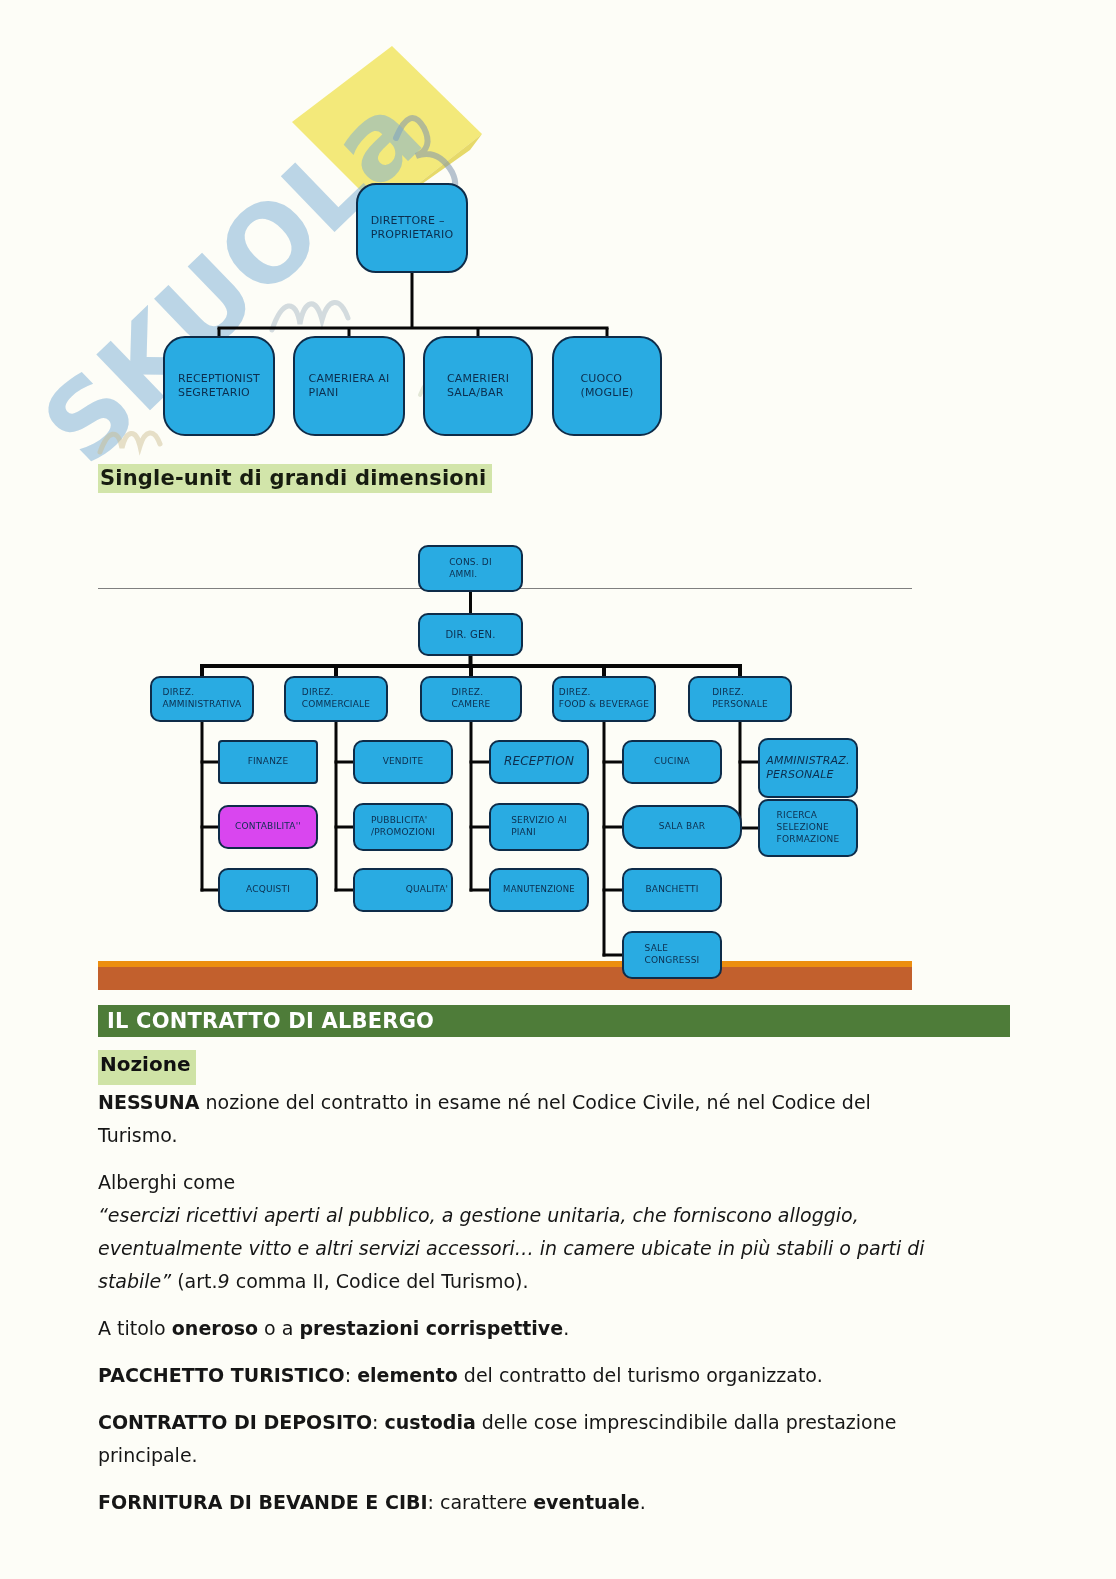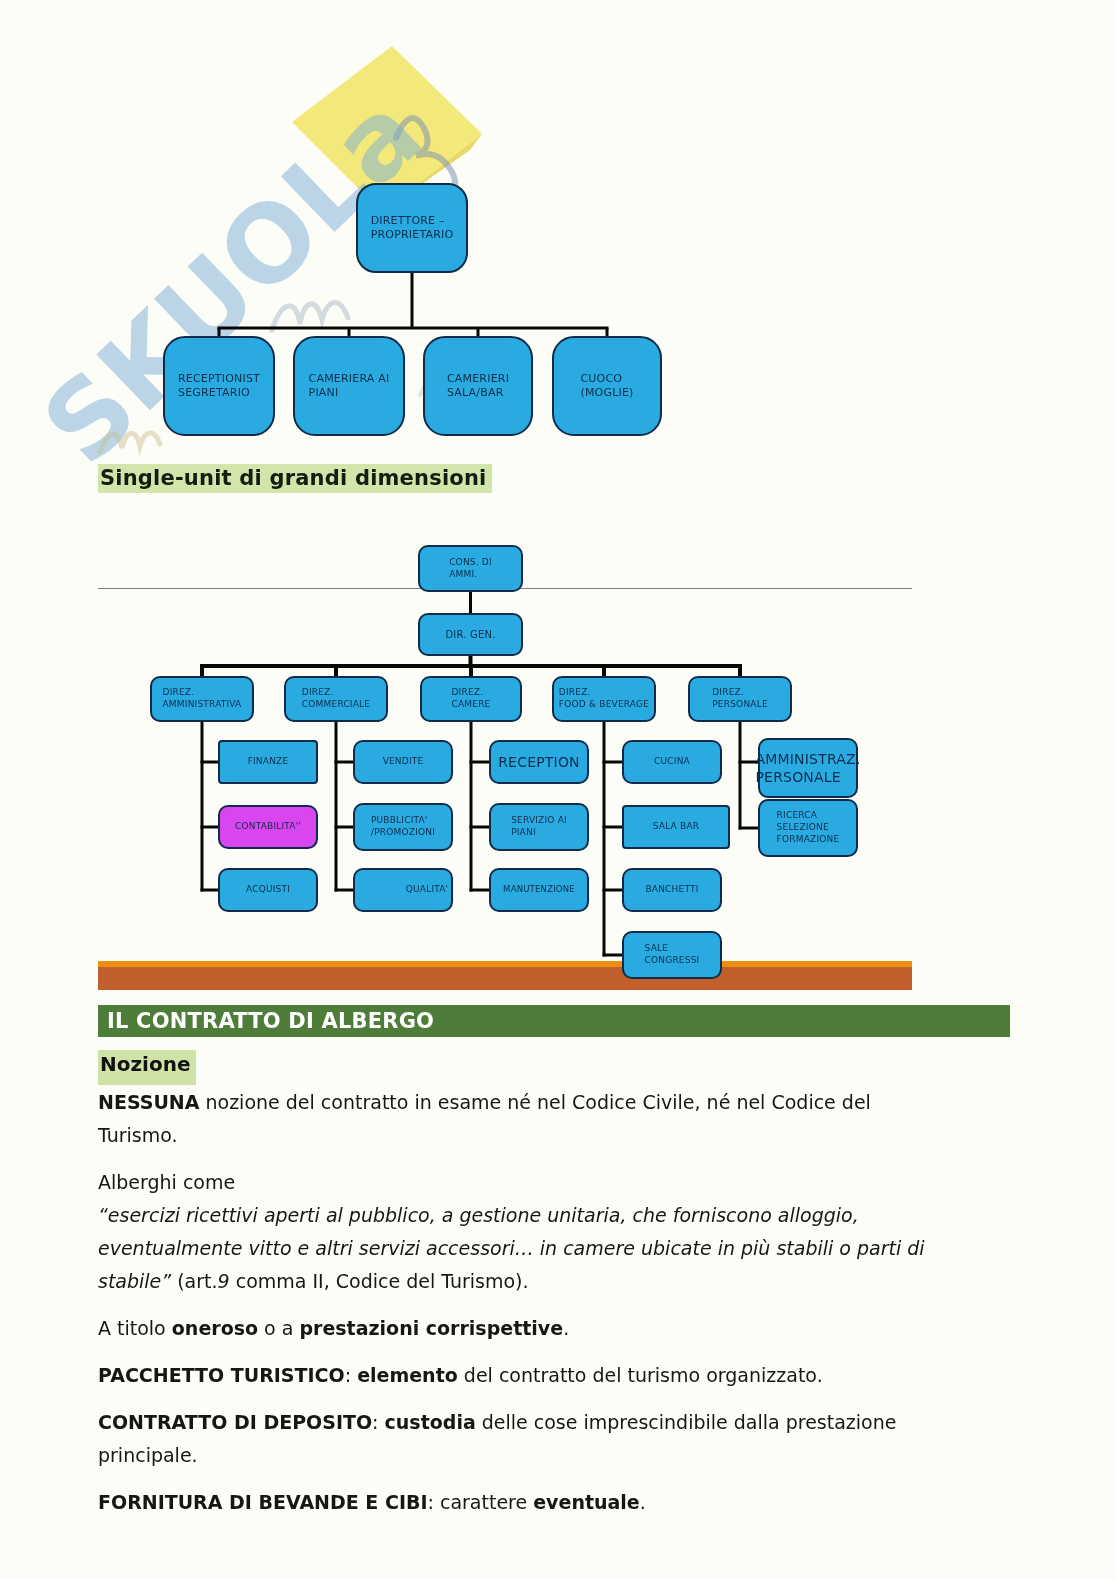--- a/index.html
+++ b/index.html
@@ -126,30 +126,30 @@
 FOOD &amp; BEVERAGE</div>
       <div class="cnode" style="left: 688px; top: 676px; width: 104px; height: 46px; border-radius: 10px; font-size: 9px; background: rgb(41, 171, 226); border-color: rgb(14, 44, 73);">DIREZ.
 PERSONALE</div>
       <div class="cnode" style="left: 218px; top: 740px; width: 100px; height: 44px; border-radius: 4px; font-size: 9px; background: rgb(41, 171, 226); border-color: rgb(14, 44, 73);">FINANZE</div>
       <div class="cnode" style="left: 218px; top: 805px; width: 100px; height: 44px; border-radius: 10px; font-size: 9px; background: #d946ef; border-color: rgb(14, 44, 73);">CONTABILITA''</div>
       <div class="cnode" style="left: 218px; top: 868px; width: 100px; height: 44px; border-radius: 10px; font-size: 9px; background: rgb(41, 171, 226); border-color: rgb(14, 44, 73);">ACQUISTI</div>
       <div class="cnode" style="left: 353px; top: 740px; width: 100px; height: 44px; border-radius: 10px; font-size: 9px; background: rgb(41, 171, 226); border-color: rgb(14, 44, 73);">VENDITE</div>
       <div class="cnode" style="left: 353px; top: 803px; width: 100px; height: 48px; border-radius: 10px; font-size: 9px; background: rgb(41, 171, 226); border-color: rgb(14, 44, 73);">PUBBLICITA'
 /PROMOZIONI</div>
       <div class="cnode" style="left: 353px; top: 868px; width: 100px; height: 44px; border-radius: 10px; font-size: 9px; background: rgb(41, 171, 226); border-color: rgb(14, 44, 73); padding-left: 48px;">QUALITA'</div>
-      <div class="cnode" style="left: 489px; top: 740px; width: 100px; height: 44px; border-radius: 10px; font-size: 14px; background: rgb(41, 171, 226); border-color: rgb(14, 44, 73);">RECEPTION</div>
+      <div class="cnode" style="left: 489px; top: 740px; width: 100px; height: 44px; border-radius: 10px; font-size: 12px; background: rgb(41, 171, 226); border-color: rgb(14, 44, 73); font-style: italic;">RECEPTION</div>
       <div class="cnode" style="left: 489px; top: 803px; width: 100px; height: 48px; border-radius: 10px; font-size: 9px; background: rgb(41, 171, 226); border-color: rgb(14, 44, 73);">SERVIZIO AI
 PIANI</div>
       <div class="cnode" style="left: 489px; top: 868px; width: 100px; height: 44px; border-radius: 10px; font-size: 8.5px; background: rgb(41, 171, 226); border-color: rgb(14, 44, 73);">MANUTENZIONE</div>
       <div class="cnode" style="left: 622px; top: 740px; width: 100px; height: 44px; border-radius: 10px; font-size: 9px; background: rgb(41, 171, 226); border-color: rgb(14, 44, 73);">CUCINA</div>
-      <div class="cnode" style="left: 622px; top: 805px; width: 108px; height: 44px; border-radius: 4px; font-size: 9px; background: rgb(41, 171, 226); border-color: rgb(14, 44, 73);">SALA BAR</div>
+      <div class="cnode" style="left: 622px; top: 805px; width: 120px; height: 44px; border-radius: 18px; font-size: 9px; background: rgb(41, 171, 226); border-color: rgb(14, 44, 73);">SALA BAR</div>
       <div class="cnode" style="left: 622px; top: 868px; width: 100px; height: 44px; border-radius: 10px; font-size: 9px; background: rgb(41, 171, 226); border-color: rgb(14, 44, 73);">BANCHETTI</div>
       <div class="cnode" style="left: 622px; top: 931px; width: 100px; height: 48px; border-radius: 10px; font-size: 9px; background: rgb(41, 171, 226); border-color: rgb(14, 44, 73);">SALE
 CONGRESSI</div>
-      <div class="cnode" style="left: 758px; top: 738px; width: 100px; height: 60px; border-radius: 10px; font-size: 14px; background: rgb(41, 171, 226); border-color: rgb(14, 44, 73);">AMMINISTRAZ.
+      <div class="cnode" style="left: 758px; top: 738px; width: 100px; height: 60px; border-radius: 10px; font-size: 11px; background: rgb(41, 171, 226); border-color: rgb(14, 44, 73); font-style: italic;">AMMINISTRAZ.
 PERSONALE</div>
       <div class="cnode" style="left: 758px; top: 799px; width: 100px; height: 58px; border-radius: 10px; font-size: 9px; background: rgb(41, 171, 226); border-color: rgb(14, 44, 73);">RICERCA
 SELEZIONE
 FORMAZIONE</div>
     </div>
 
   <div class="orange-bar"></div>
 
   <div class="green-bar">
     <span>IL CONTRATTO DI ALBERGO</span>

